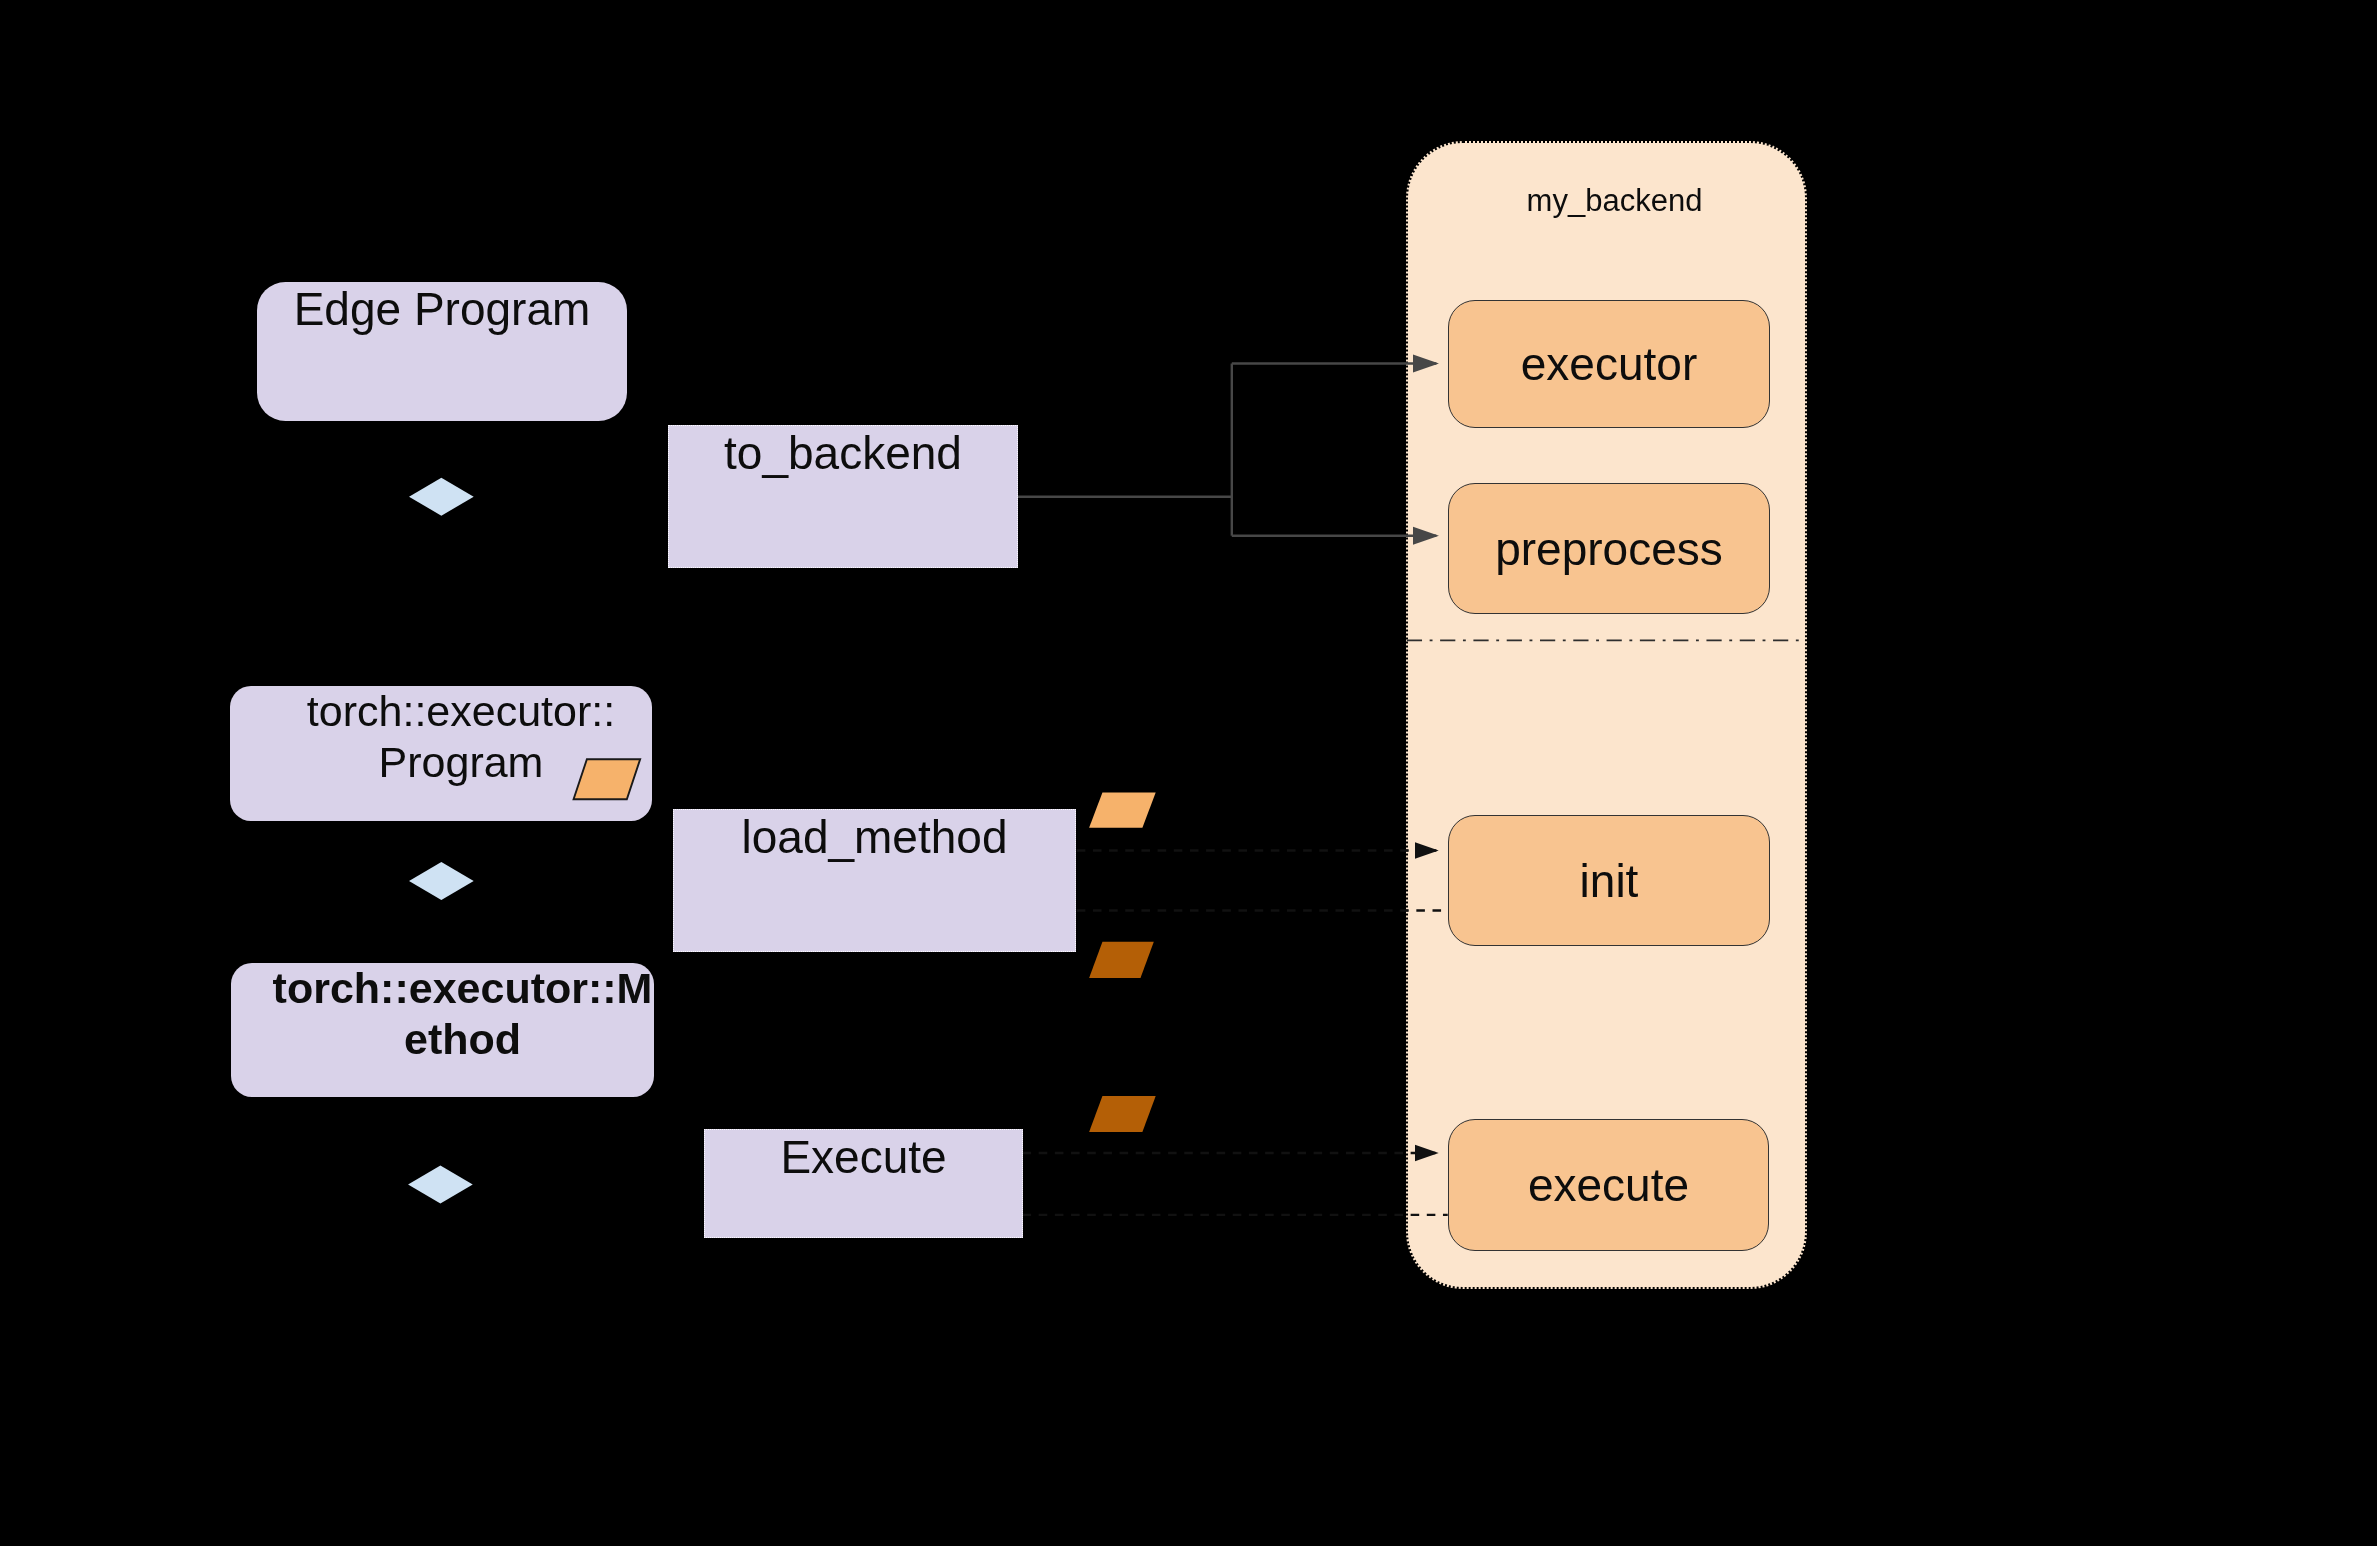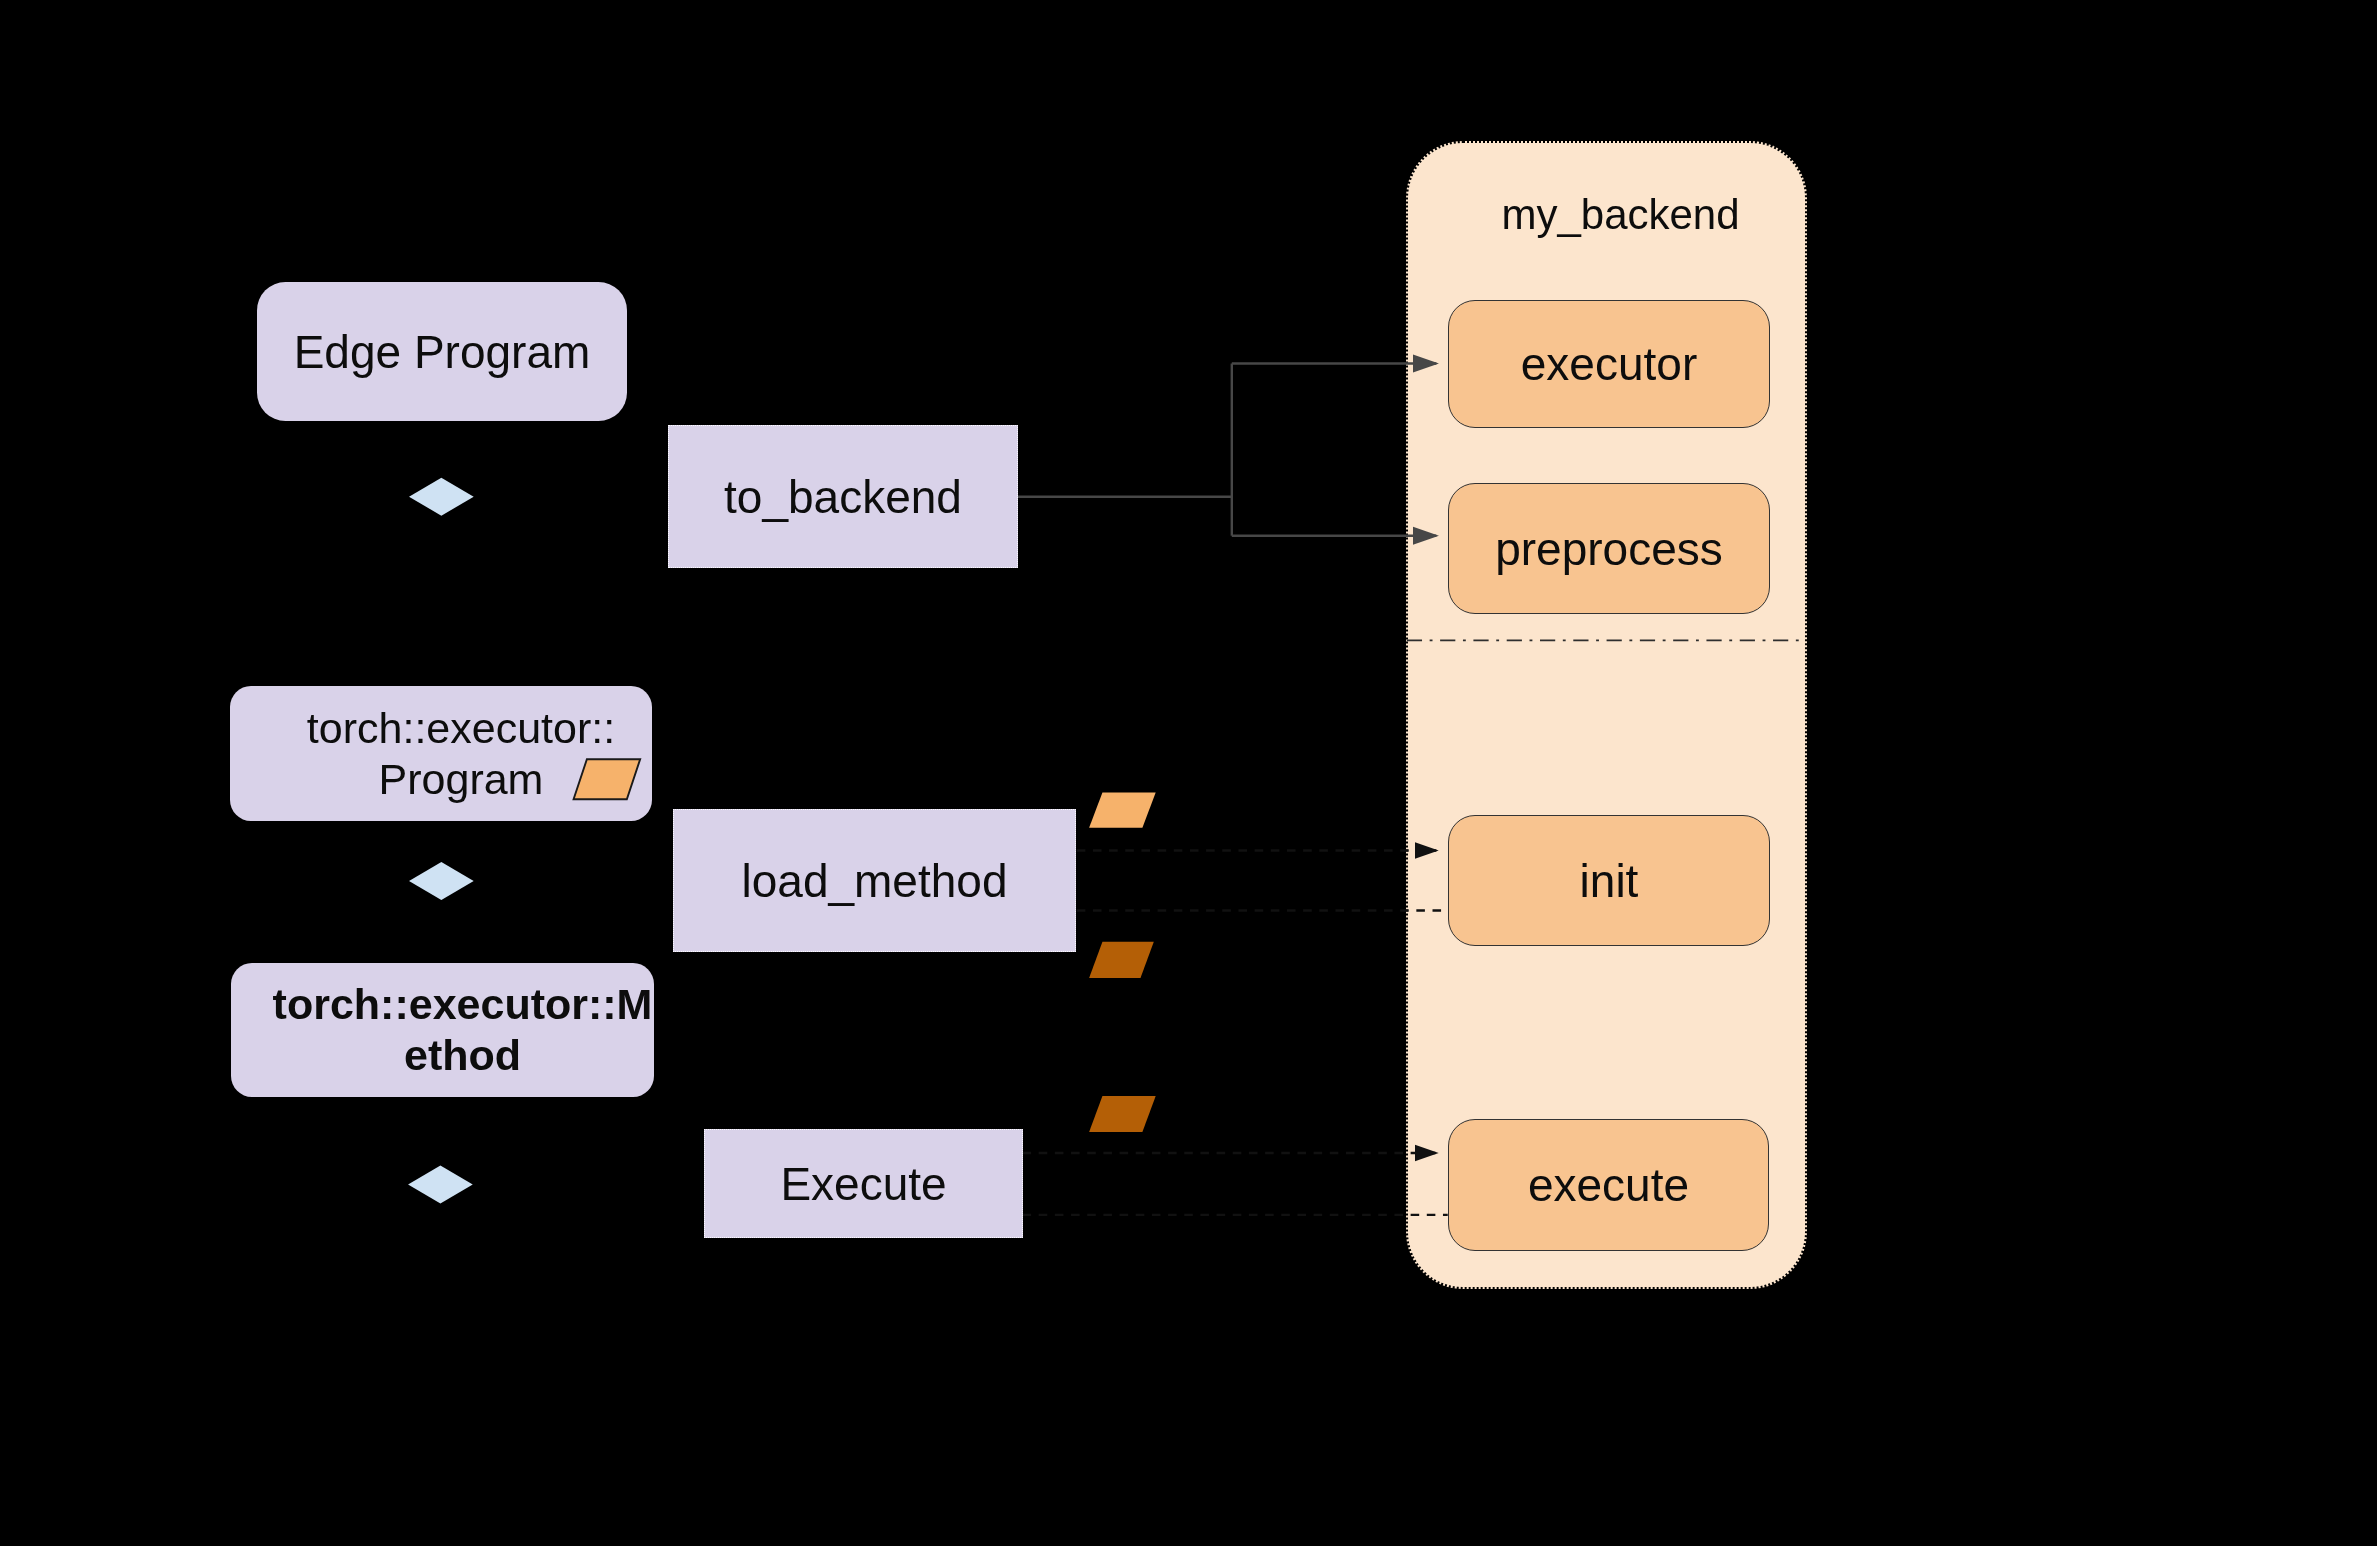--- a/index.html
+++ b/index.html
@@ -14,40 +14,40 @@
     --line-black:#111111;
     --divider:#2e2e2e;
     --box-border:#333333;
     --dotted-light:#fbfaff;
     --text:#0d0d0d;
   }
   html,body{margin:0;padding:0;background:var(--bg);}
   body{width:2378px;height:1547px;position:relative;overflow:hidden;
        font-family:"Liberation Sans", sans-serif;color:var(--text);}
   .layer{position:absolute;left:0;top:0;width:2378px;height:1547px;}
-  .node{position:absolute;display:flex;align-items:center;justify-content:center;
+  .node{position:absolute;display:flex;justify-content:center;
         text-align:center;color:var(--text);box-sizing:border-box;}
   .lav{background:var(--lavender);}
   .fs48{font-size:46px;}
   .fs45{font-size:43px;line-height:51px;}
   .rounded{border-radius:28.5px;}
   .rounded-sm{border-radius:21px;padding-left:40px;}
   .dotted-box{border:1.9px dotted var(--dotted-light);}
   
   .edge-program{left:257px;top:282px;width:370px;height:139px;}
   .to-backend{left:668px;top:425px;width:350px;height:143px;}
   .program-box{left:230px;top:686px;width:422px;height:135px;}
   .load-method{left:673px;top:809px;width:403px;height:143px;}
   .method-box{left:231px;top:963px;width:423px;height:134px;font-weight:bold;}
   .execute-call{left:704px;top:1129px;width:319px;height:109px;}
   
   .backend{left:1406px;top:141px;width:401px;height:1148px;border-radius:57px;
            background:var(--peach);border:2.4px dotted #000000;box-sizing:border-box;position:absolute;}
-  .backend-title{position:absolute;left:14px;top:40px;width:100%;text-align:center;
-                 font-size:42px;color:var(--text);margin-top:8px;}
+  .backend-title{position:absolute;left:8px;top:40px;width:100%;text-align:center;
+                 font-size:31px;color:var(--text);}
   .fn{position:absolute;background:var(--orange-box);border:1.9px solid var(--box-border);
       border-radius:27px;display:flex;align-items:center;justify-content:center;font-size:46px;}
   .fn-partition{left:1448px;top:300px;width:320px;height:126px;}
   .fn-preprocess{left:1448px;top:471px;width:320px;height:129px;margin-top:12px;}
   .fn-init{left:1448px;top:815px;width:320px;height:129px;}
   .fn-execute{left:1448px;top:1119px;width:319px;height:130px;}
   svg{display:block;}
 </style>
 </head>
 <body>

